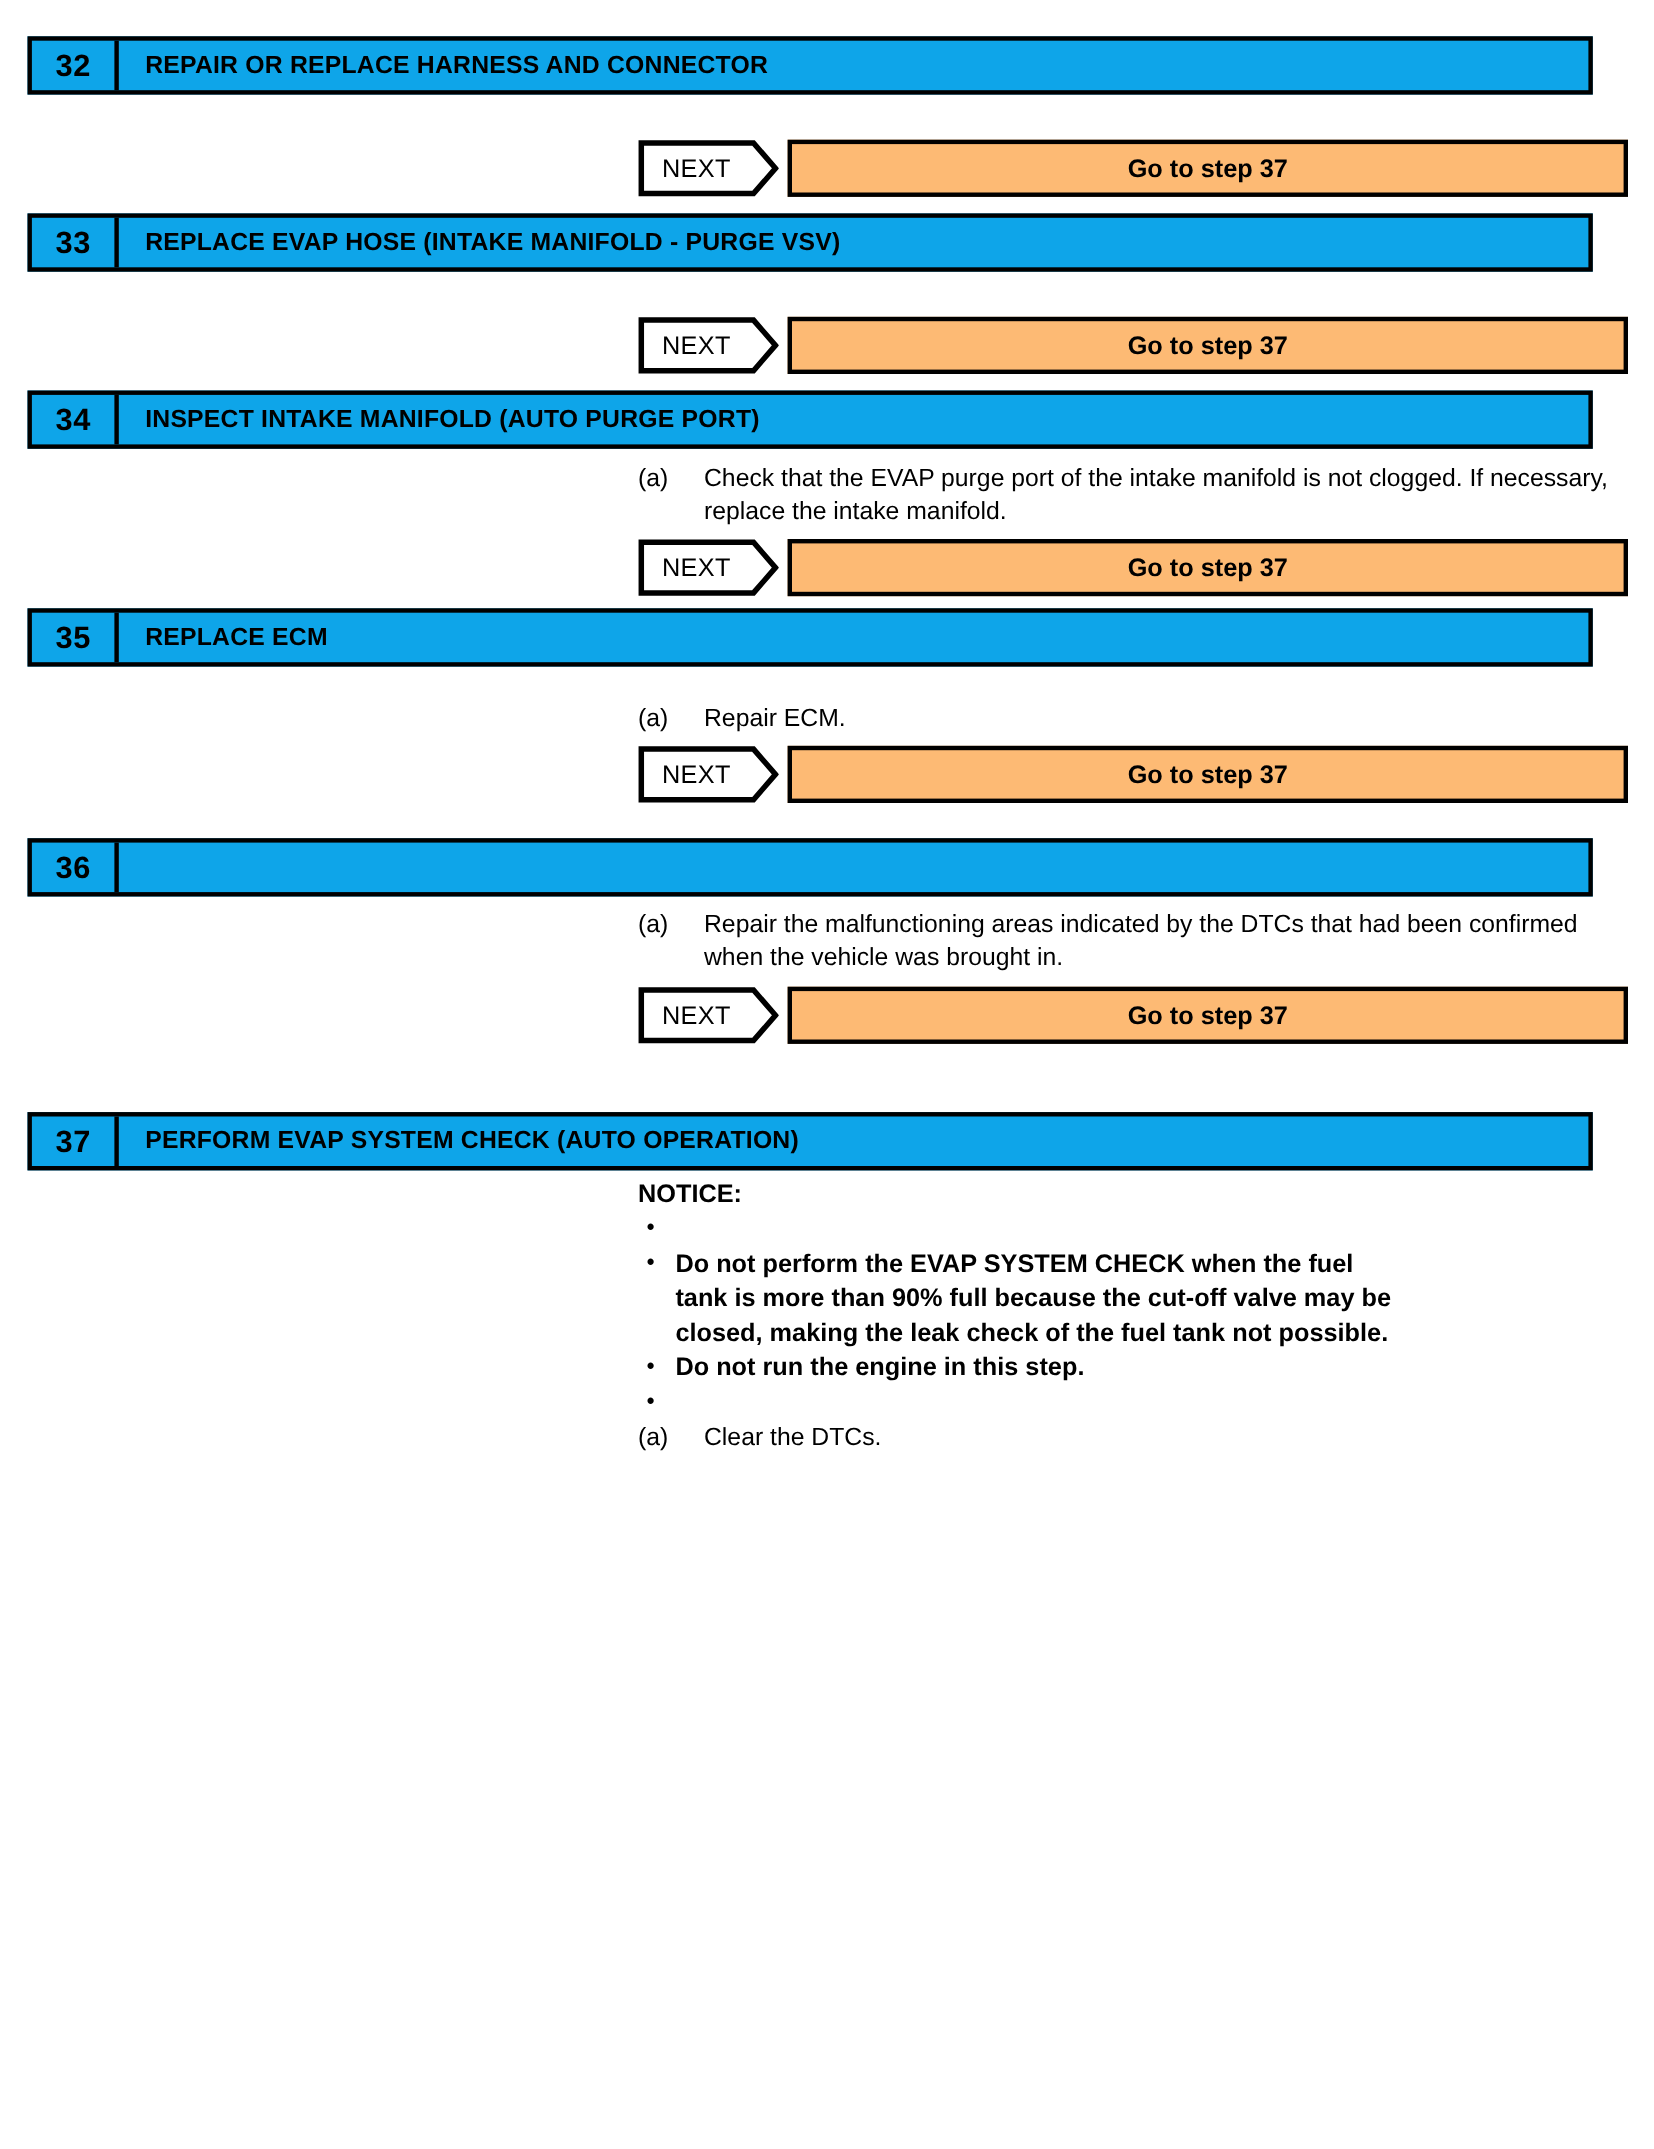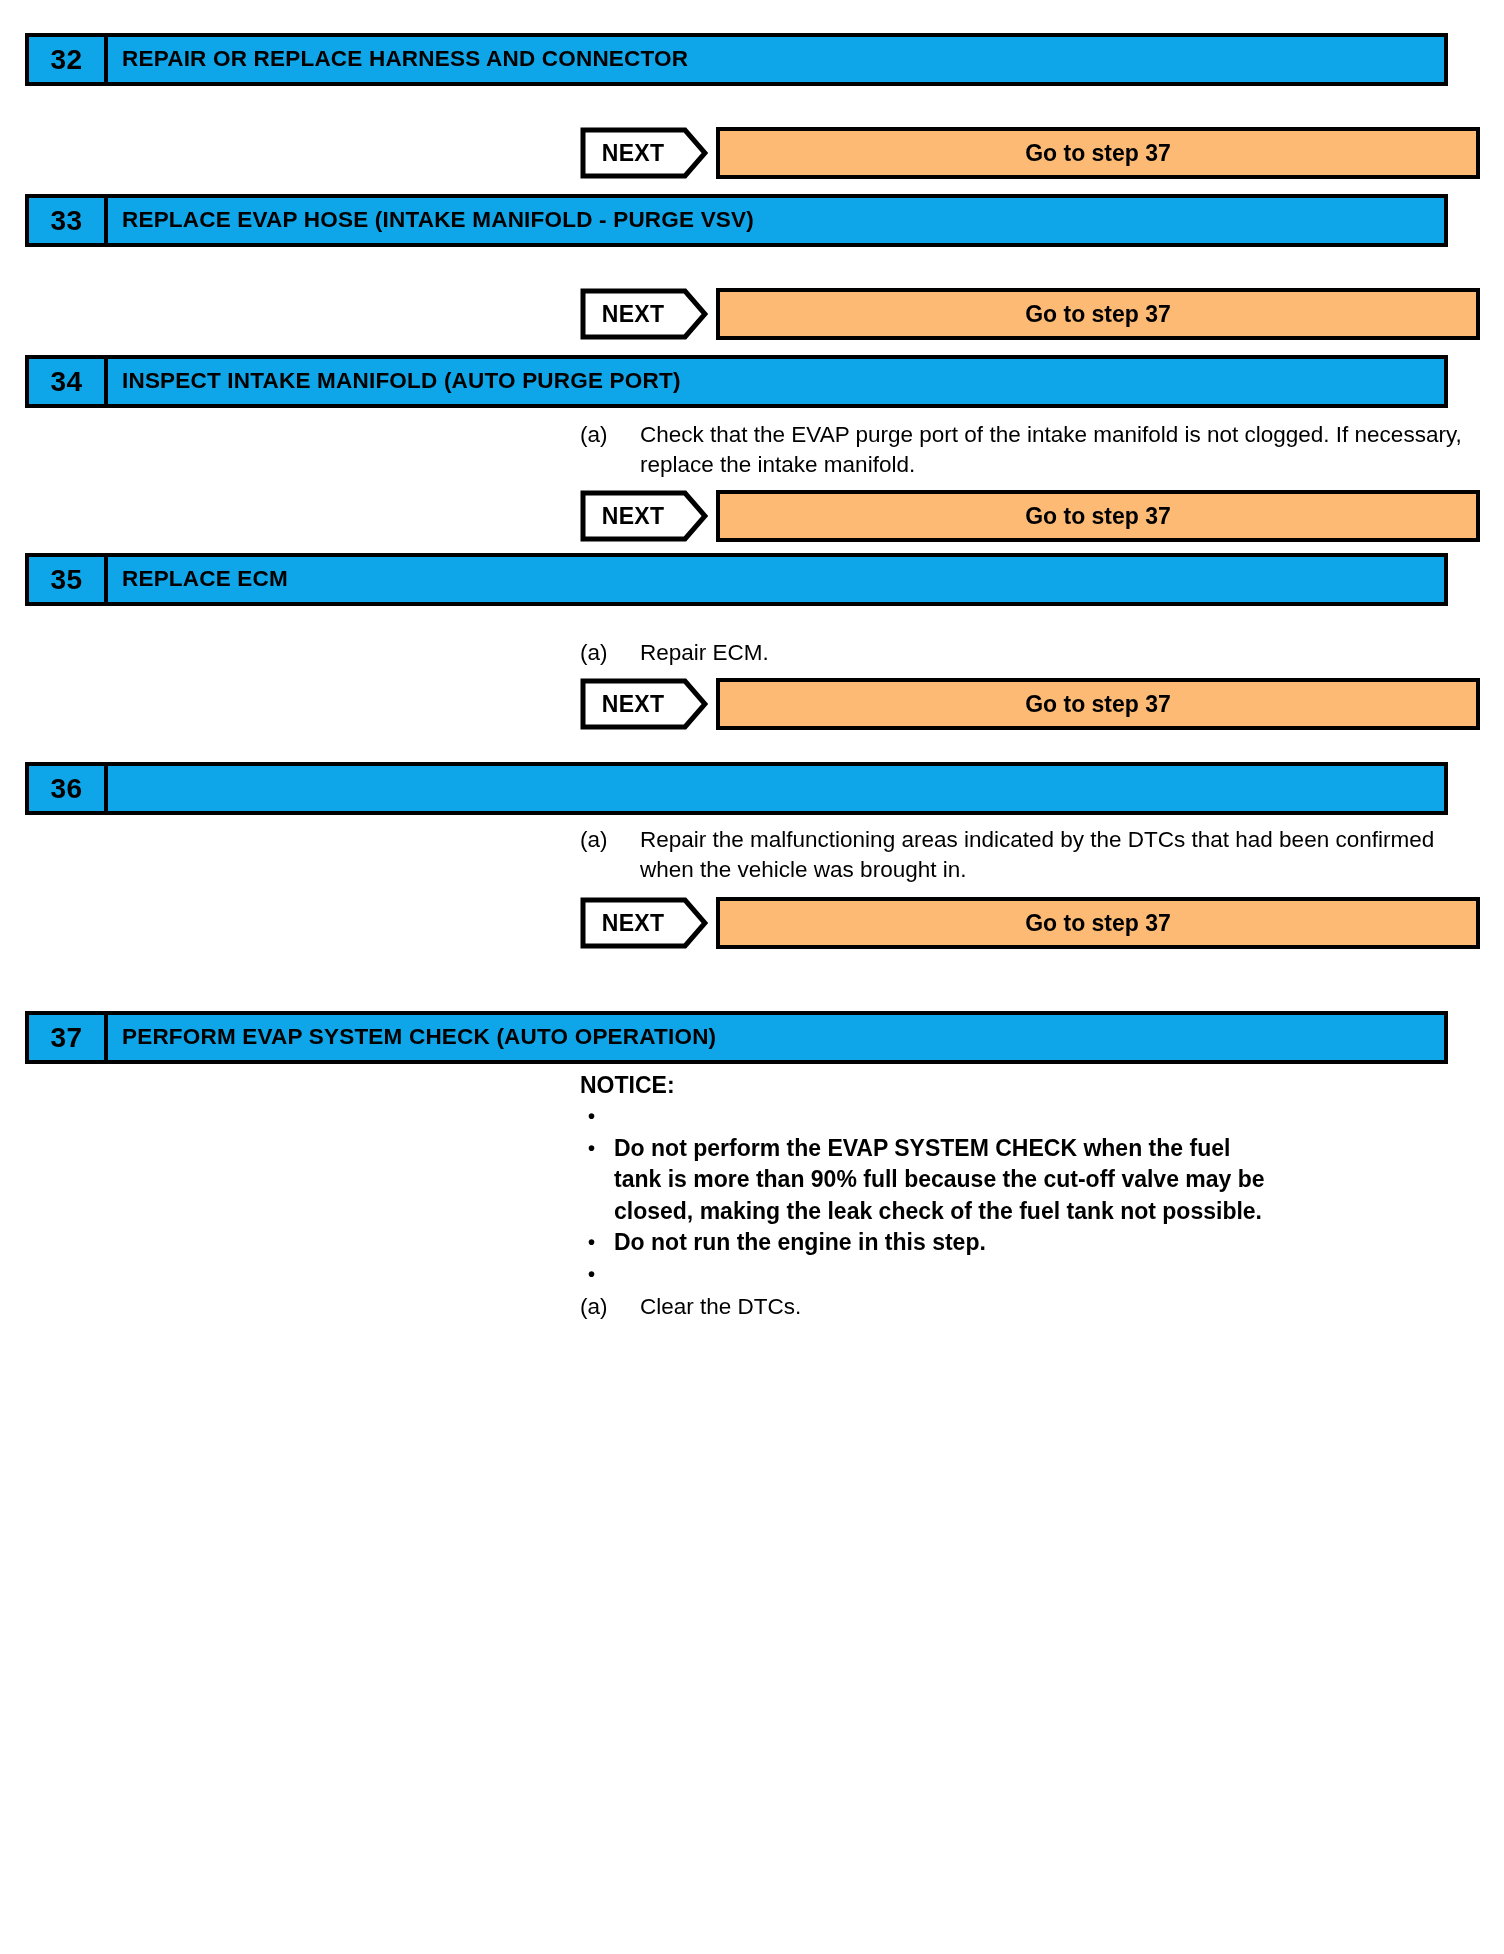--- a/index.html
+++ b/index.html
@@ -49,21 +49,21 @@
     justify-content: center;
     font-size: 28px;
     font-weight: bold;
     letter-spacing: 0.5px;
     line-height: 1;
   }
   .step-title {
     flex: 1 1 auto;
     display: flex;
     align-items: center;
-    padding-left: 14px;
+    padding-left: 24px;
     font-size: 22.5px;
     font-weight: bold;
     letter-spacing: 0.2px;
     line-height: 1;
     white-space: nowrap;
   }
 
   
   .step-body {
     position: absolute;
@@ -105,21 +105,21 @@
   .next-arrow .next-label {
     position: absolute;
     left: 0;
     top: 0;
     width: 106px;
     height: 52px;
     display: flex;
     align-items: center;
     justify-content: center;
     font-size: 23px;
-    font-weight: bold;
+    font-weight: normal;
     letter-spacing: 0.3px;
     z-index: 2;
   }
   .result-bar {
     flex: 1 1 auto;
     height: 52px;
     margin-left: 8px;
     border: 4px solid #000;
     box-sizing: border-box;
     display: flex;

